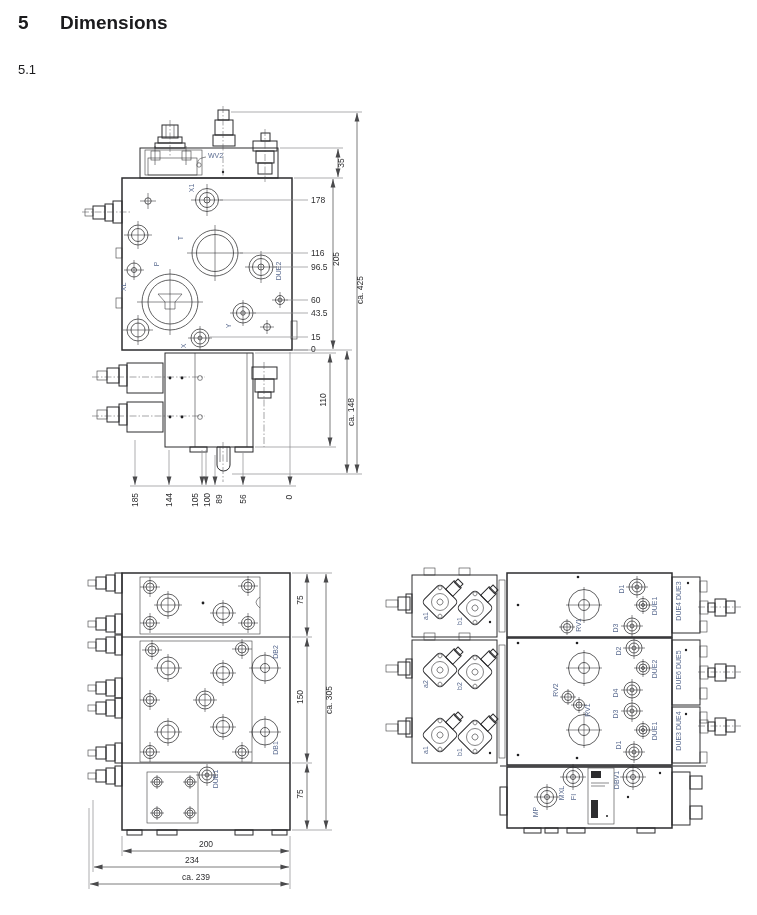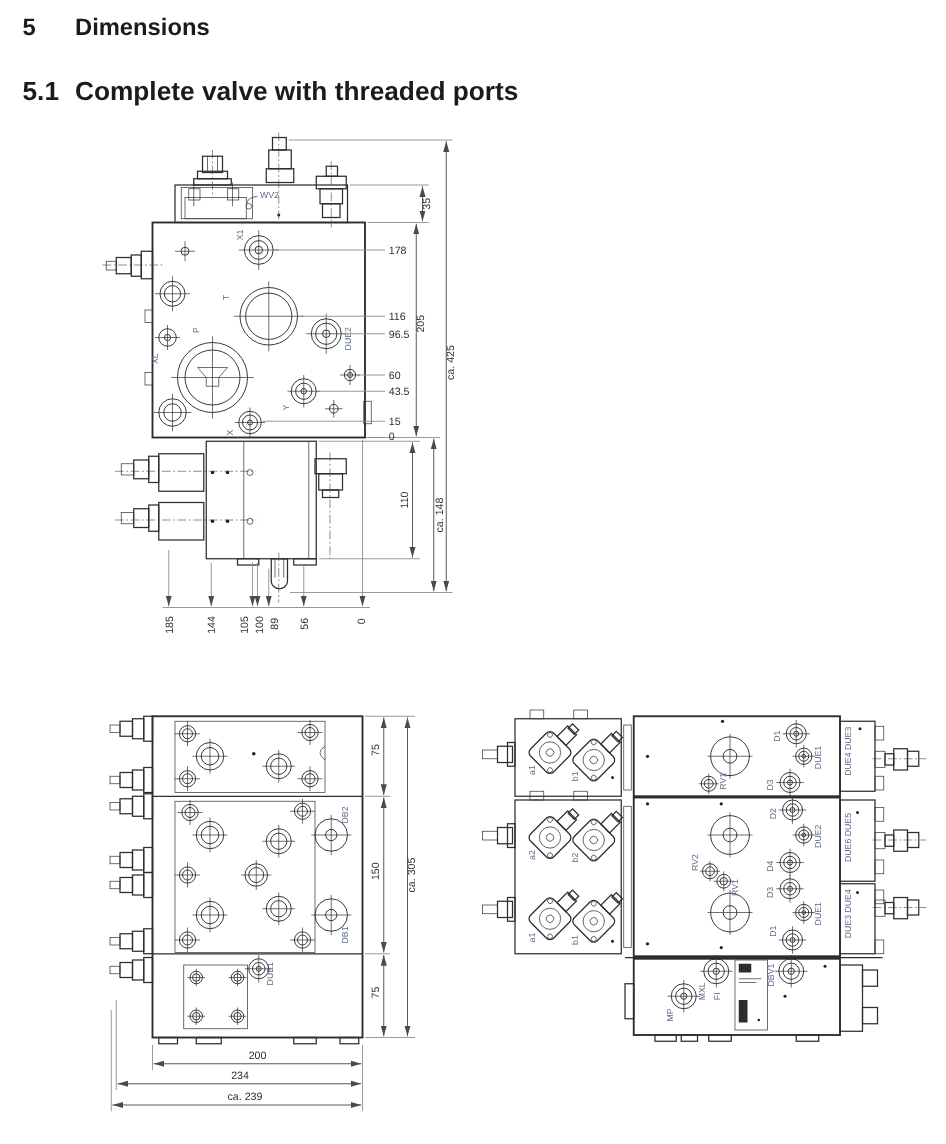--- a/index.html
+++ b/index.html
@@ -1,20 +1,20 @@
 <!DOCTYPE html>
 <html><head>
 <meta charset="utf-8">
 <style>
   html,body{margin:0;padding:0}
   body{width:757px;height:915px;position:relative;background:#ffffff;
        font-family:"Liberation Sans",sans-serif;overflow:hidden}
   .heading{position:absolute;display:flex;color:#1b1b1d}
   .h1{left:18px;top:12px;font-size:19px;font-weight:700}
-  .h2{left:18px;top:62px;font-size:21px;font-weight:700}
+  .h2{left:18px;top:62px;font-size:13px;font-weight:400}
   .hnum{display:inline-block;width:42px;flex:0 0 42px}
   svg{position:absolute;overflow:visible}
   svg text{font-family:"Liberation Sans",sans-serif}
   .ol{fill:none;stroke:#2d2d2f;stroke-width:1}
   .ol15{fill:none;stroke:#2d2d2f;stroke-width:1.5}
   .thin{fill:none;stroke:#3d3d3f;stroke-width:.6}
   .port circle{fill:none;stroke:#2d2d2f;stroke-width:.75}
   .cross{stroke:#2d2d2f;stroke-width:.55;fill:none}
   .cl{stroke:#4a4a4c;stroke-width:.5;stroke-dasharray:7 2 1.5 2;fill:none}
   .dim{stroke:#8b8b8d;stroke-width:.7;fill:none}
@@ -27,21 +27,20 @@
 </style>
 </head>
 <body>
 
 <div class="heading h1">
   <span class="hnum">5</span>
   <span>Dimensions</span>
 </div>
 <div class="heading h2">
   <span class="hnum">5.1</span>
-  <span>Complete valve with threaded ports</span>
 </div>
 
 <svg style="left:78px;top:100px" width="302" height="430" viewBox="78 100 302 430">
   <defs>
     <marker id="arr" viewBox="0 0 10 10" refX="9.5" refY="5" markerWidth="9" markerHeight="9" markerUnits="userSpaceOnUse" orient="auto-start-reverse">
       <path d="M0,2.3 L9.5,5 L0,7.7 z" fill="#4a4a4c"></path>
     </marker>
   </defs>
 
   <g>

